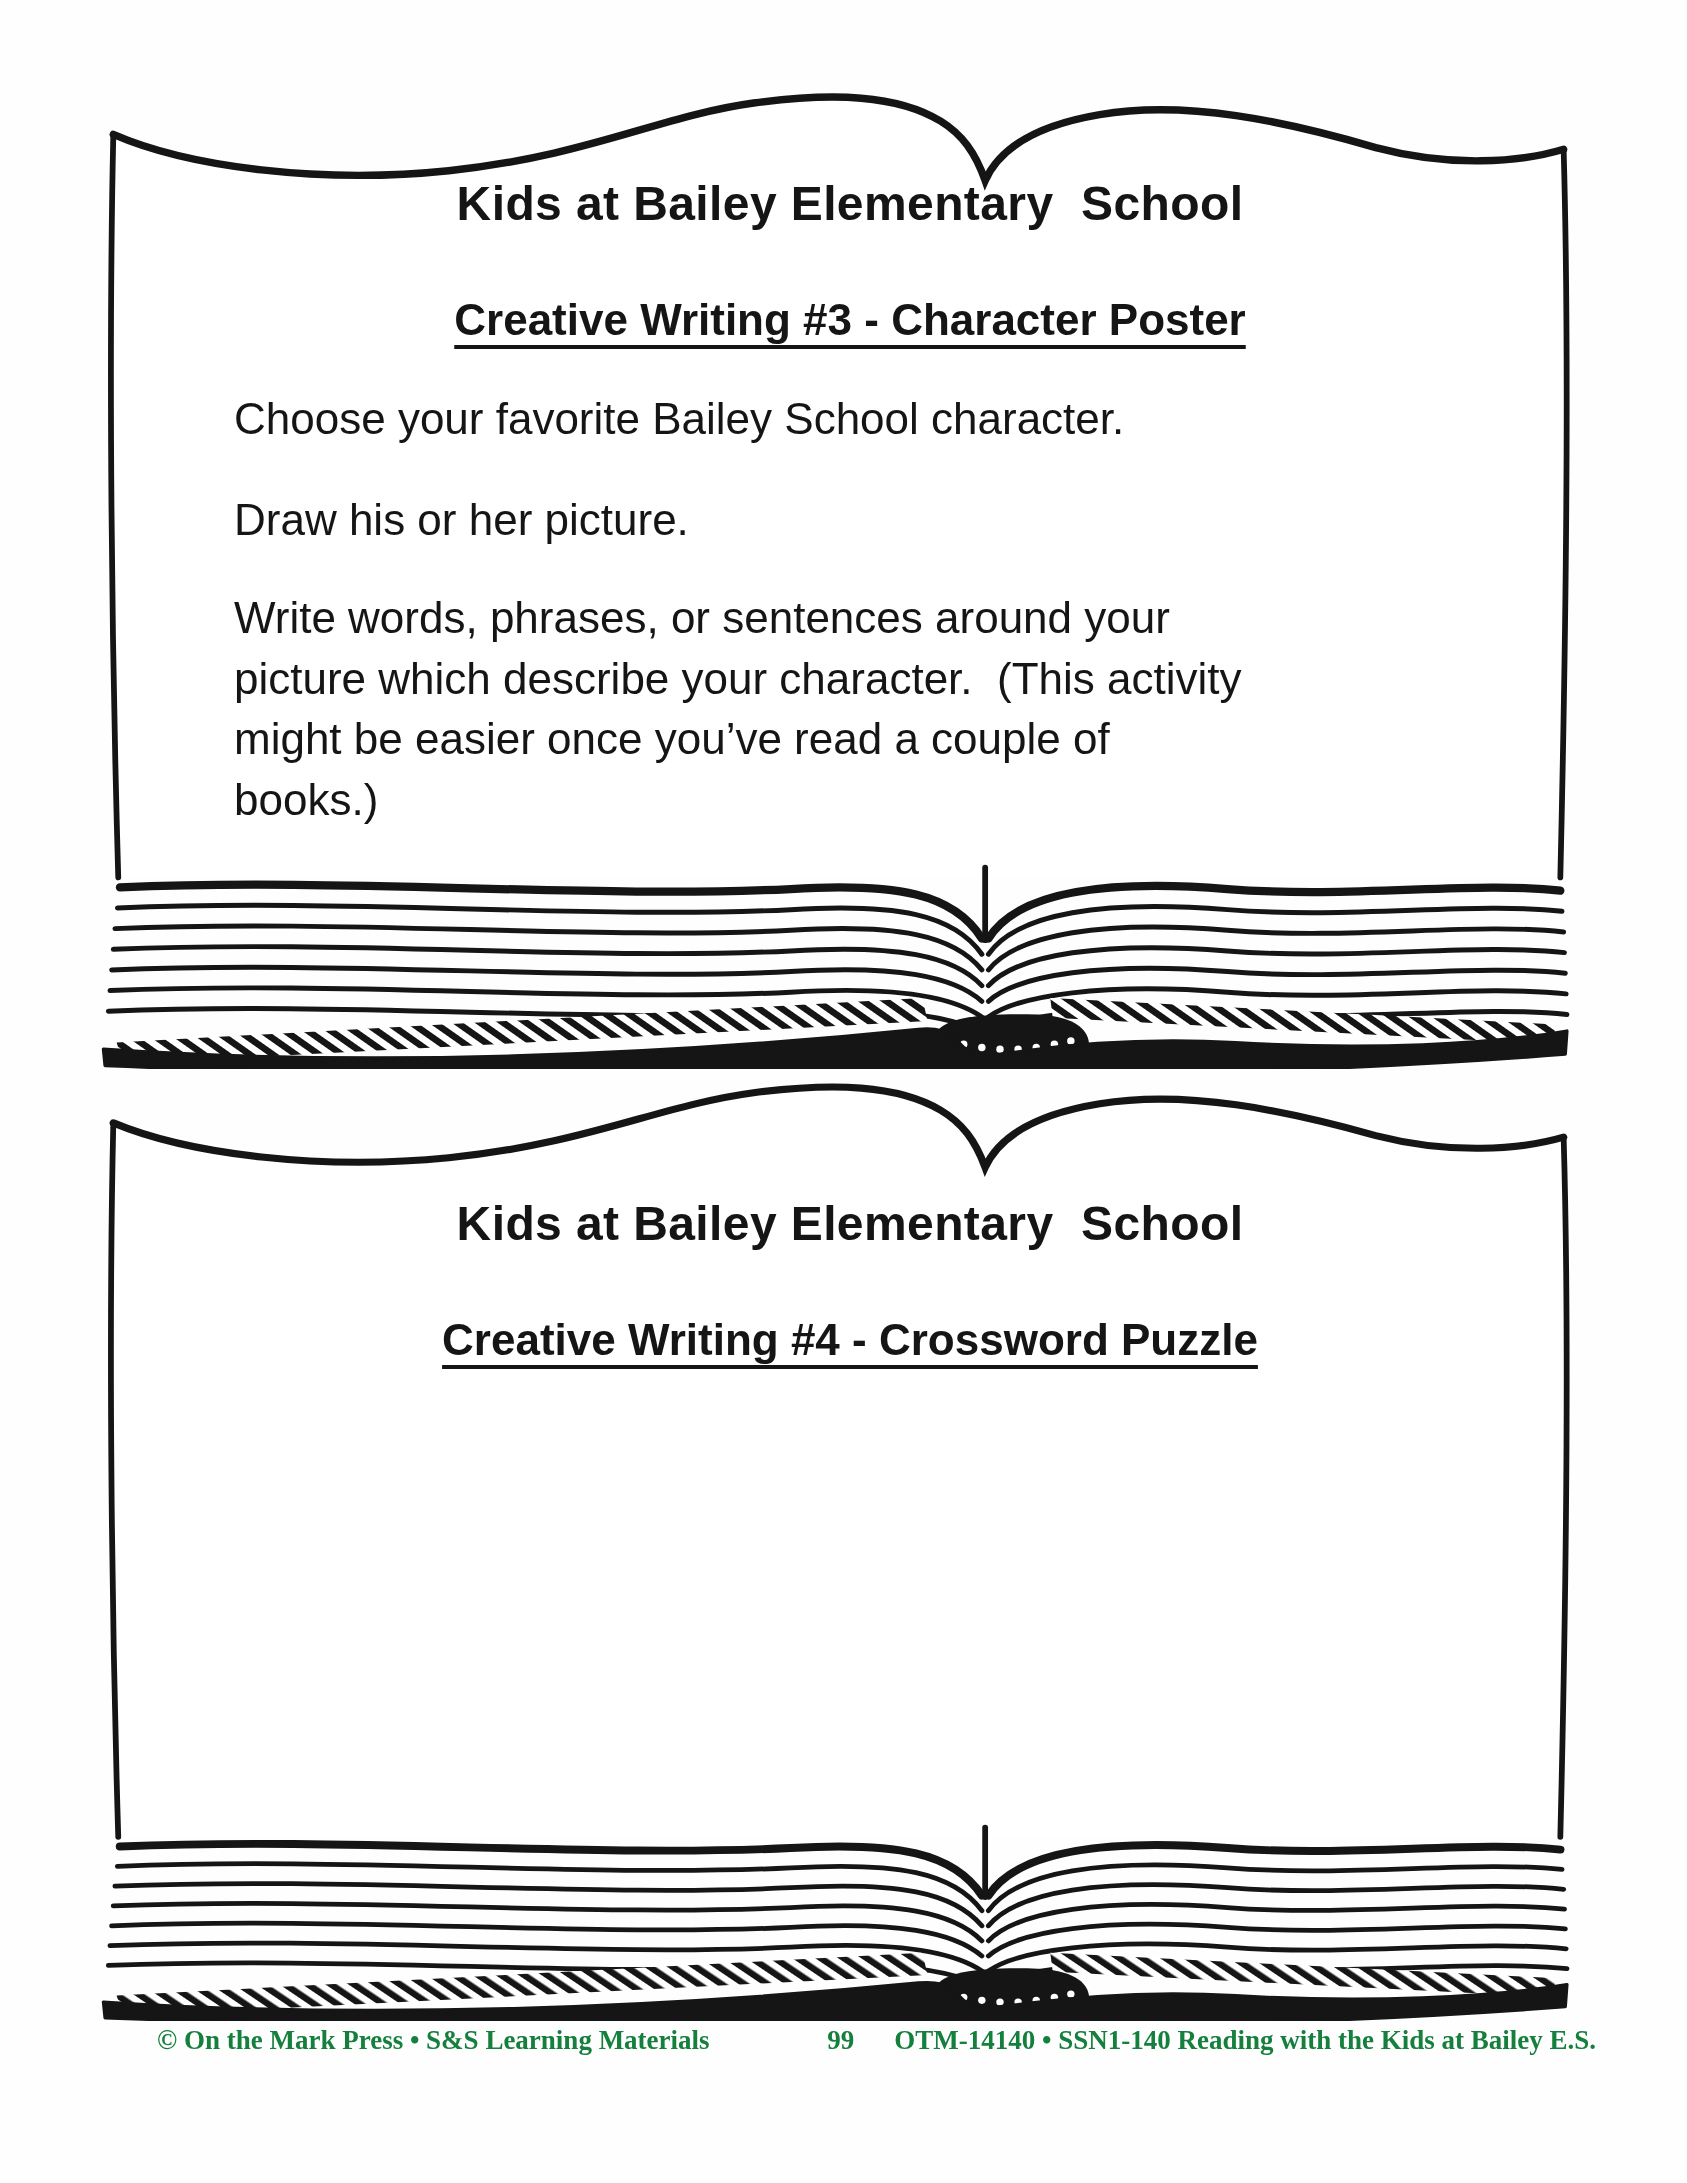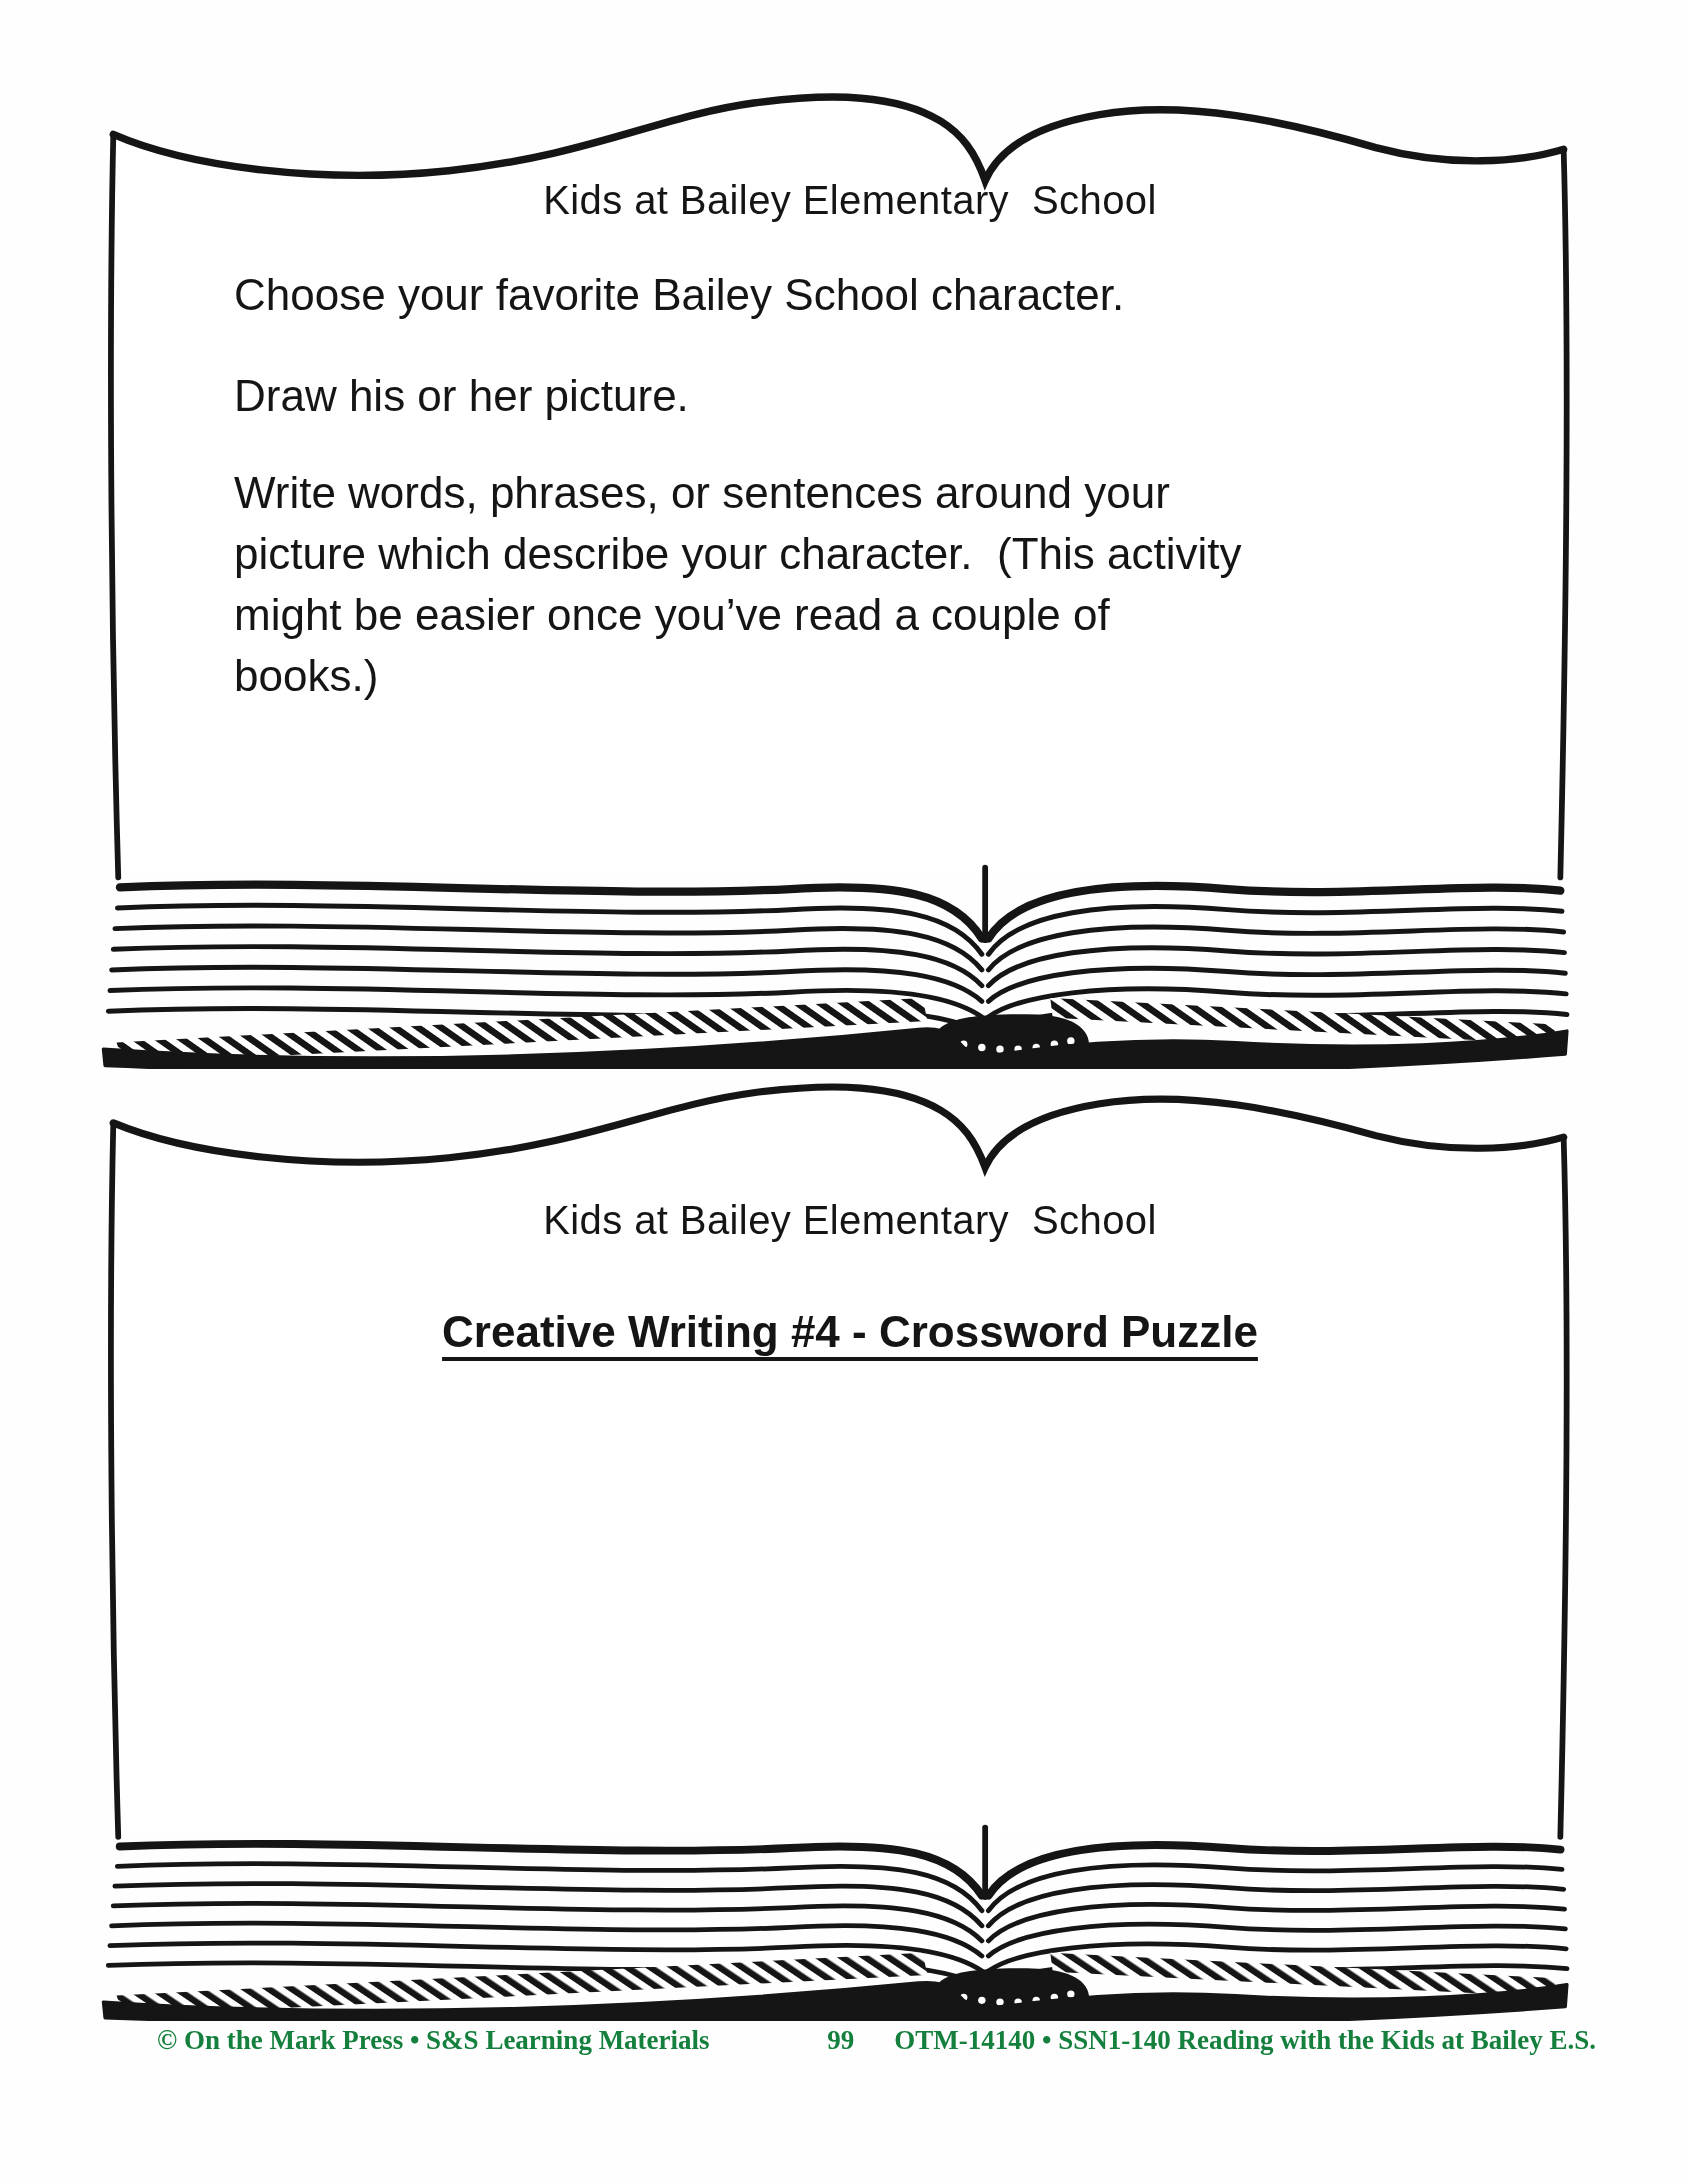--- a/index.html
+++ b/index.html
@@ -17,22 +17,22 @@
   .book--two { top: 1061px; height: 960px; }
   .book-art { position: absolute; inset: 0; width: 100%; height: 100%; }
   .book-content {
     position: absolute;
     left: 152px; right: 124px; top: 0;
     z-index: 2;
   }
   .book-title {
     margin: 109px 0 0 0;
     text-align: center;
-    font-size: 40px;
-    font-weight: normal;
+    font-size: 48px;
+    font-weight: bold;
     letter-spacing: 0.4px;
     line-height: 1.05;
     white-space: pre-wrap;
   }
   .book--two .book-title { margin-top: 138px; }
   .book-subtitle {
     margin: 66px 0 0 0;
     text-align: center;
     font-size: 44px;
     font-weight: bold;
@@ -124,20 +124,21 @@
           <circle cx="1118" cy="1218" r="4.5"></circle>
           <circle cx="1140" cy="1216" r="4.5"></circle>
           <circle cx="1162" cy="1210" r="4.5"></circle>
       </g>
 
       <path d="M 26,1186 C 350,1208 700,1194 1015,1162 C 1038,1160 1052,1164 1062,1176 C 1074,1190 1088,1196 1100,1194 C 1160,1186 1260,1170 1400,1178 C 1560,1188 1710,1180 1802,1164 L 1800,1192 C 1520,1214 1150,1224 760,1222 C 420,1220 130,1210 28,1206 Z" fill="#151515" stroke="#151515" stroke-width="4" stroke-linejoin="round"></path>
     </svg>
 
     <div class="book-content">
       <h1 class="book-title">Kids at Bailey Elementary  School</h1>
+      <h2 class="book-subtitle">Creative Writing #3 - Character Poster</h2>
       <p class="para para-0">Choose your favorite Bailey School character.</p>
       <p class="para para-1">Draw his or her picture.</p>
       <p class="para para-2">Write words, phrases, or sentences around your
 picture which describe your character.  (This activity
 might be easier once you’ve read a couple of
 books.)</p>
     </div>
   </section>
 
   <section class="book book--two">

